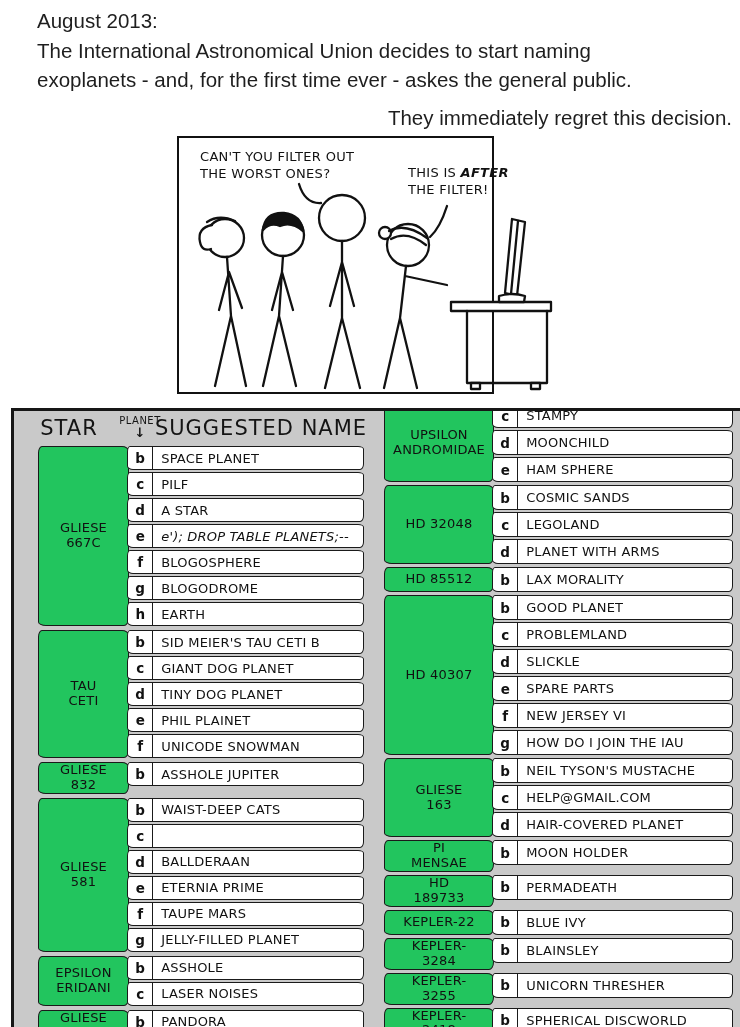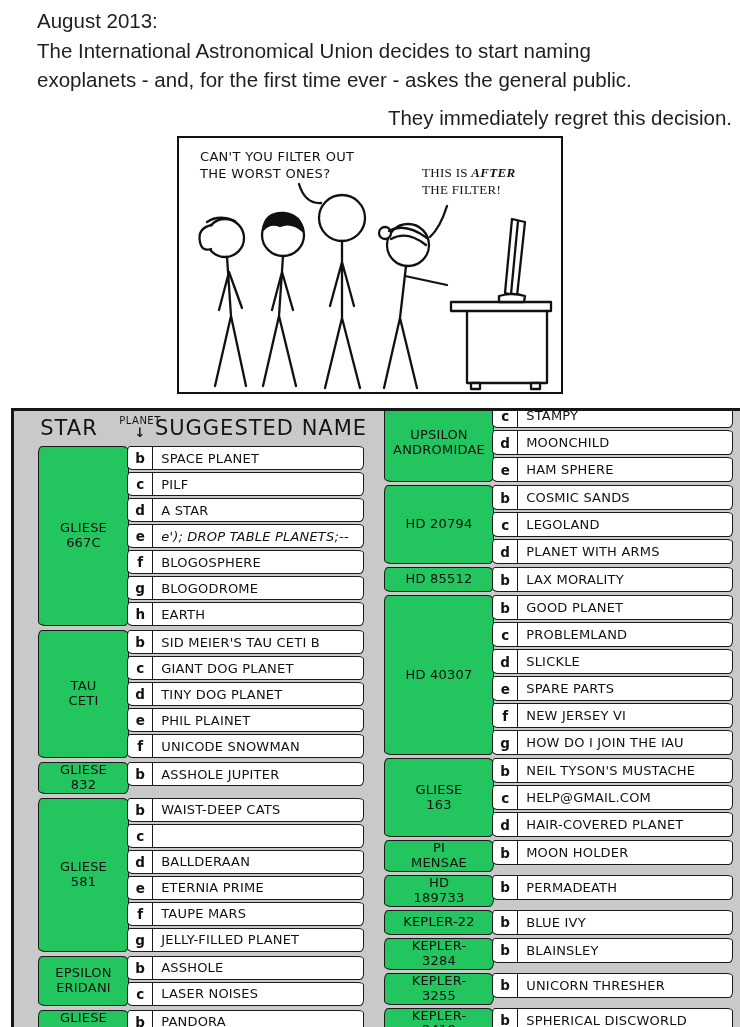--- a/index.html
+++ b/index.html
@@ -14,30 +14,30 @@
     font-family:"Liberation Sans",sans-serif;
     font-size:20.5px;line-height:29.5px;color:#1e1e1e;margin-left:29px;
   }
   .regret{
     position:absolute;right:8px;top:106px;
     font-family:"Liberation Sans",sans-serif;
     font-size:20.5px;color:#1e1e1e;text-align:right;
   }
   
   .panel{
-    position:absolute;left:177px;top:136px;width:386px;height:258px;
+    position:absolute;left:177px;top:136px;width:317px;height:258px;
     box-sizing:border-box;border:2.5px solid #111;background:#fff;
   }
   .panel svg{position:absolute;left:0;top:0;}
   .bubble{
     position:absolute;font-size:13px;line-height:16.5px;
     letter-spacing:.3px;color:#111;white-space:nowrap;
   }
   .bubble1{left:21px;top:11px;}
-  .bubble2{left:243px;top:27px;font-family:Liberation Serif, serif;}
+  .bubble2{left:229px;top:27px;}
   
   .xkcd-table{
     position:absolute;left:11px;top:408px;width:735px;height:619px;
     box-sizing:border-box;background:#c9c9c9;
     border-top:3px solid #161616;border-left:3px solid #161616;
     overflow:hidden;
   }
   .thead-label{position:absolute;color:#141414;text-align:center;}
   .h-star{left:10px;top:5px;width:90px;font-size:21px;letter-spacing:1px;}
   .h-planet{left:95px;top:4px;width:62px;font-size:10px;letter-spacing:.5px;}
@@ -282,21 +282,21 @@
             <div class="letter-cell">d</div>
             <div class="name-cell">MOONCHILD</div>
           </div>
           <div class="trow">
             <div class="letter-cell">e</div>
             <div class="name-cell">HAM SPHERE</div>
           </div>
         </div>
       </div>
       <div class="group">
-        <div class="star-cell">HD 20794</div>
+        <div class="star-cell">HD 32048</div>
         <div class="rows">
           <div class="trow">
             <div class="letter-cell">b</div>
             <div class="name-cell">COSMIC SANDS</div>
           </div>
           <div class="trow">
             <div class="letter-cell">c</div>
             <div class="name-cell">LEGOLAND</div>
           </div>
           <div class="trow">

